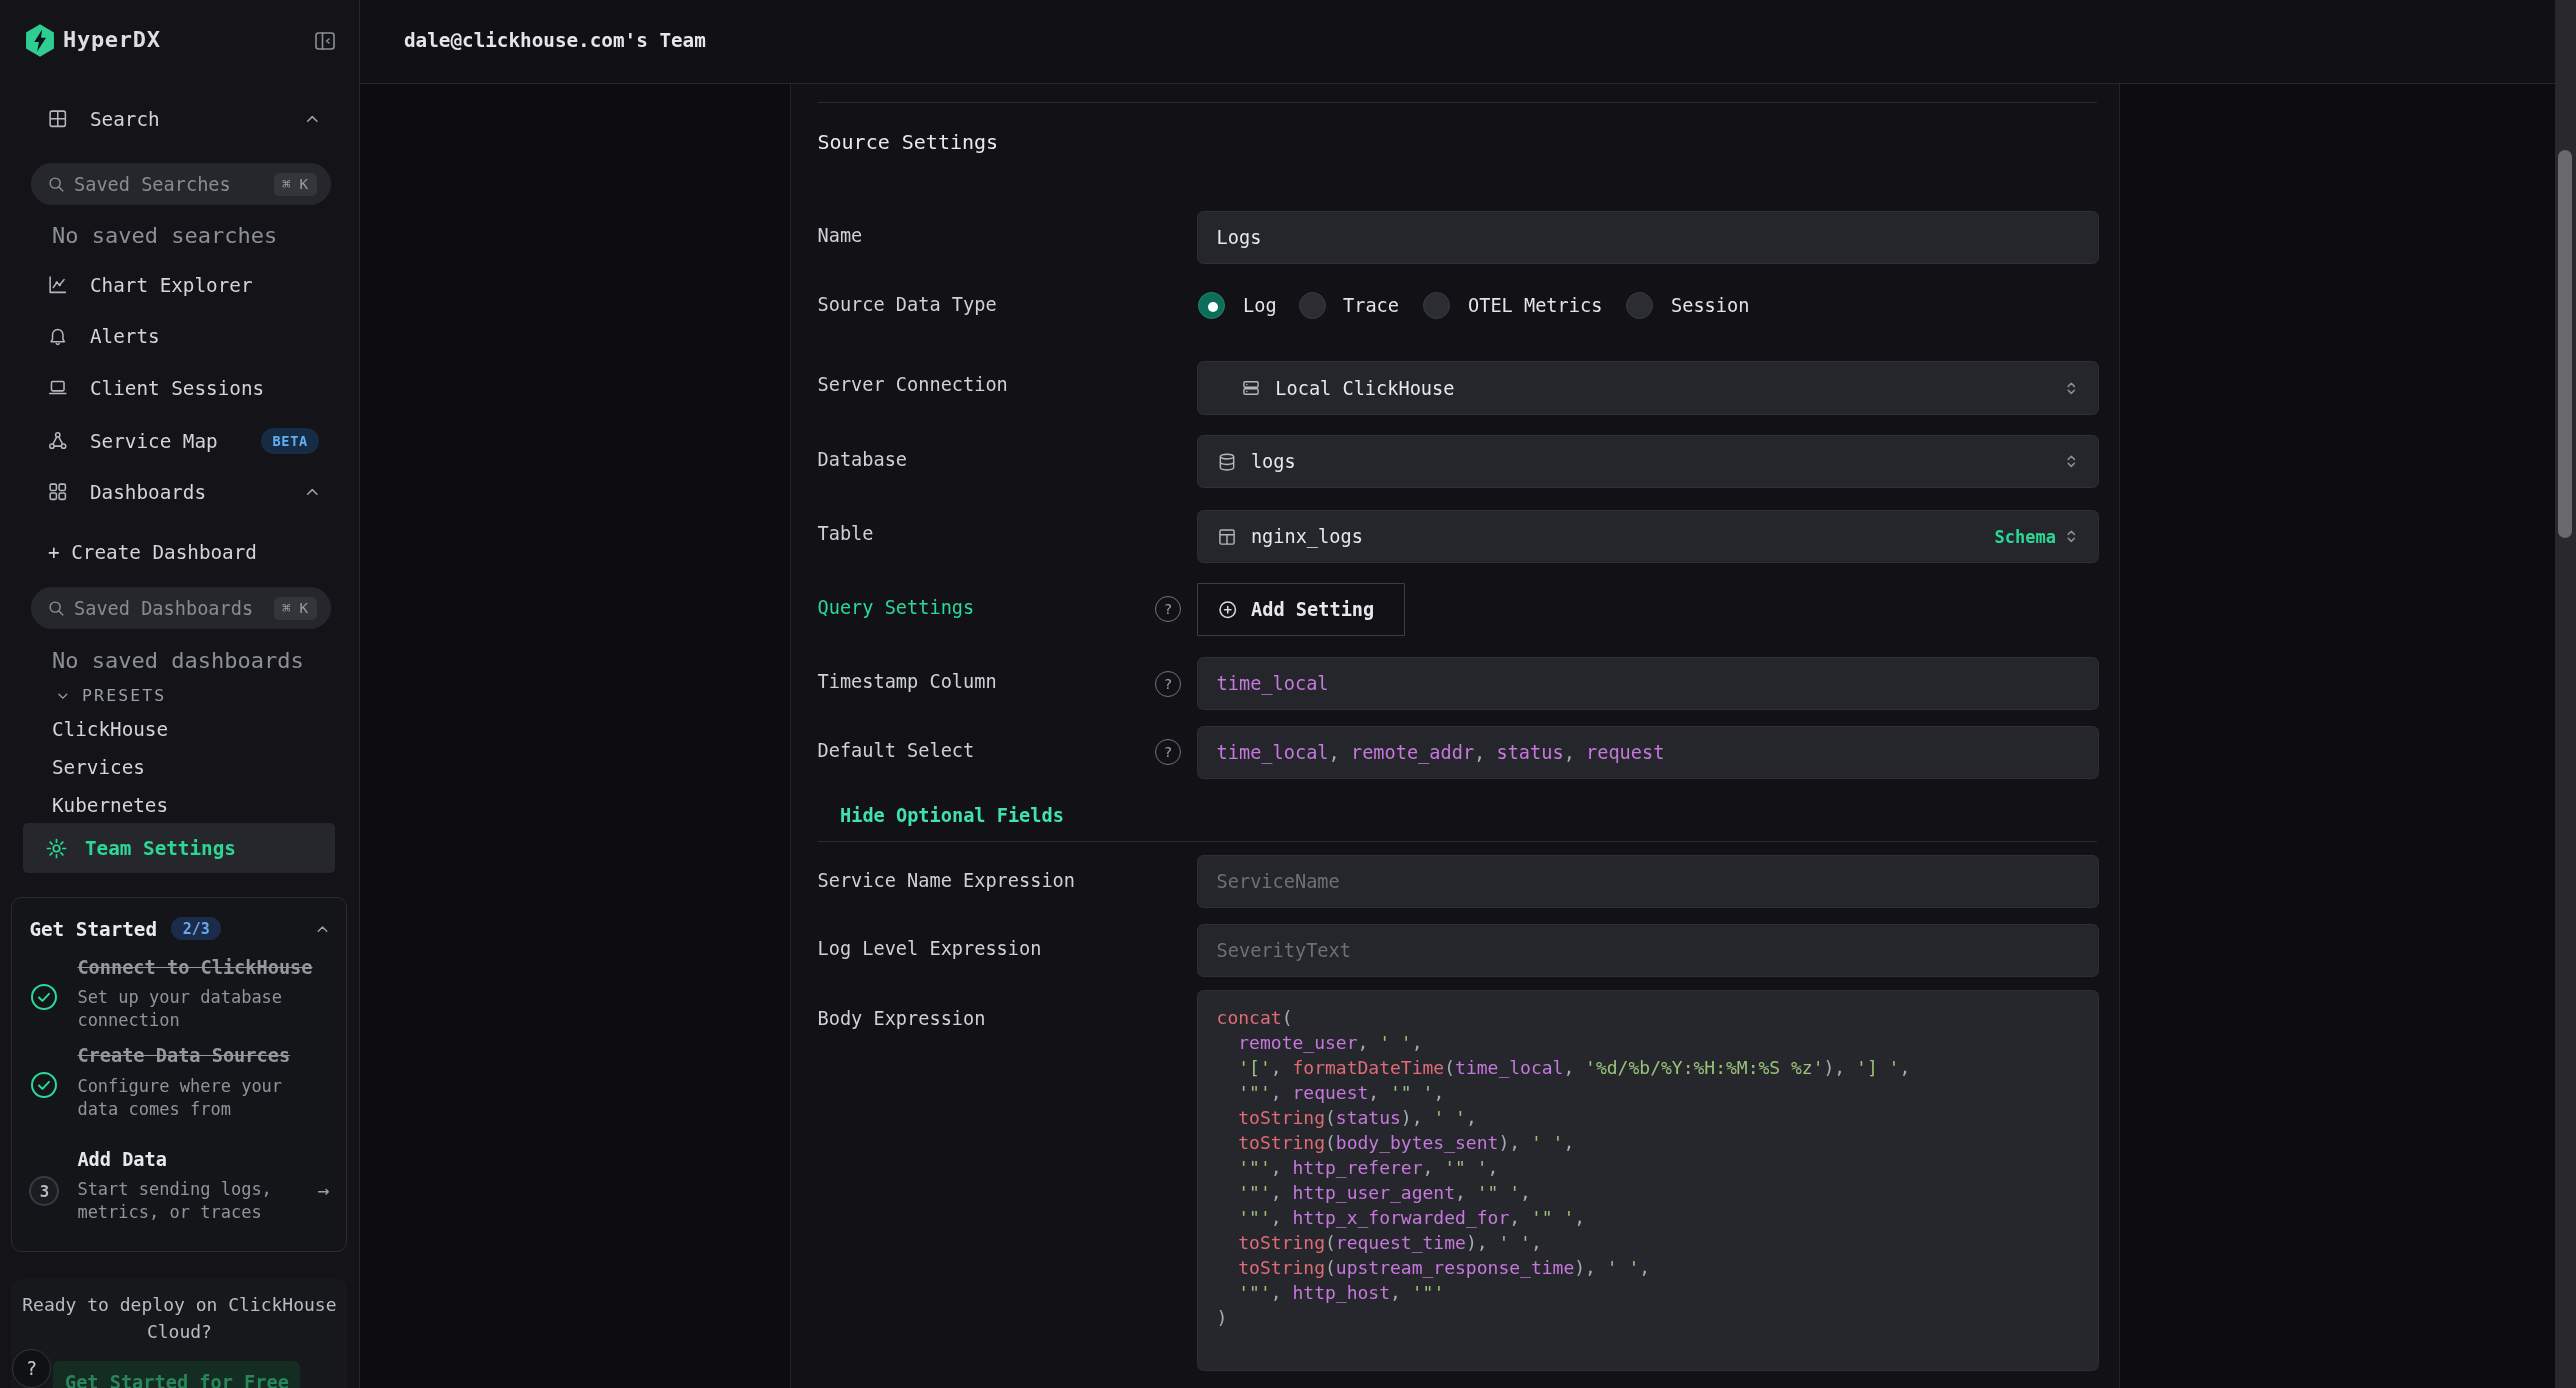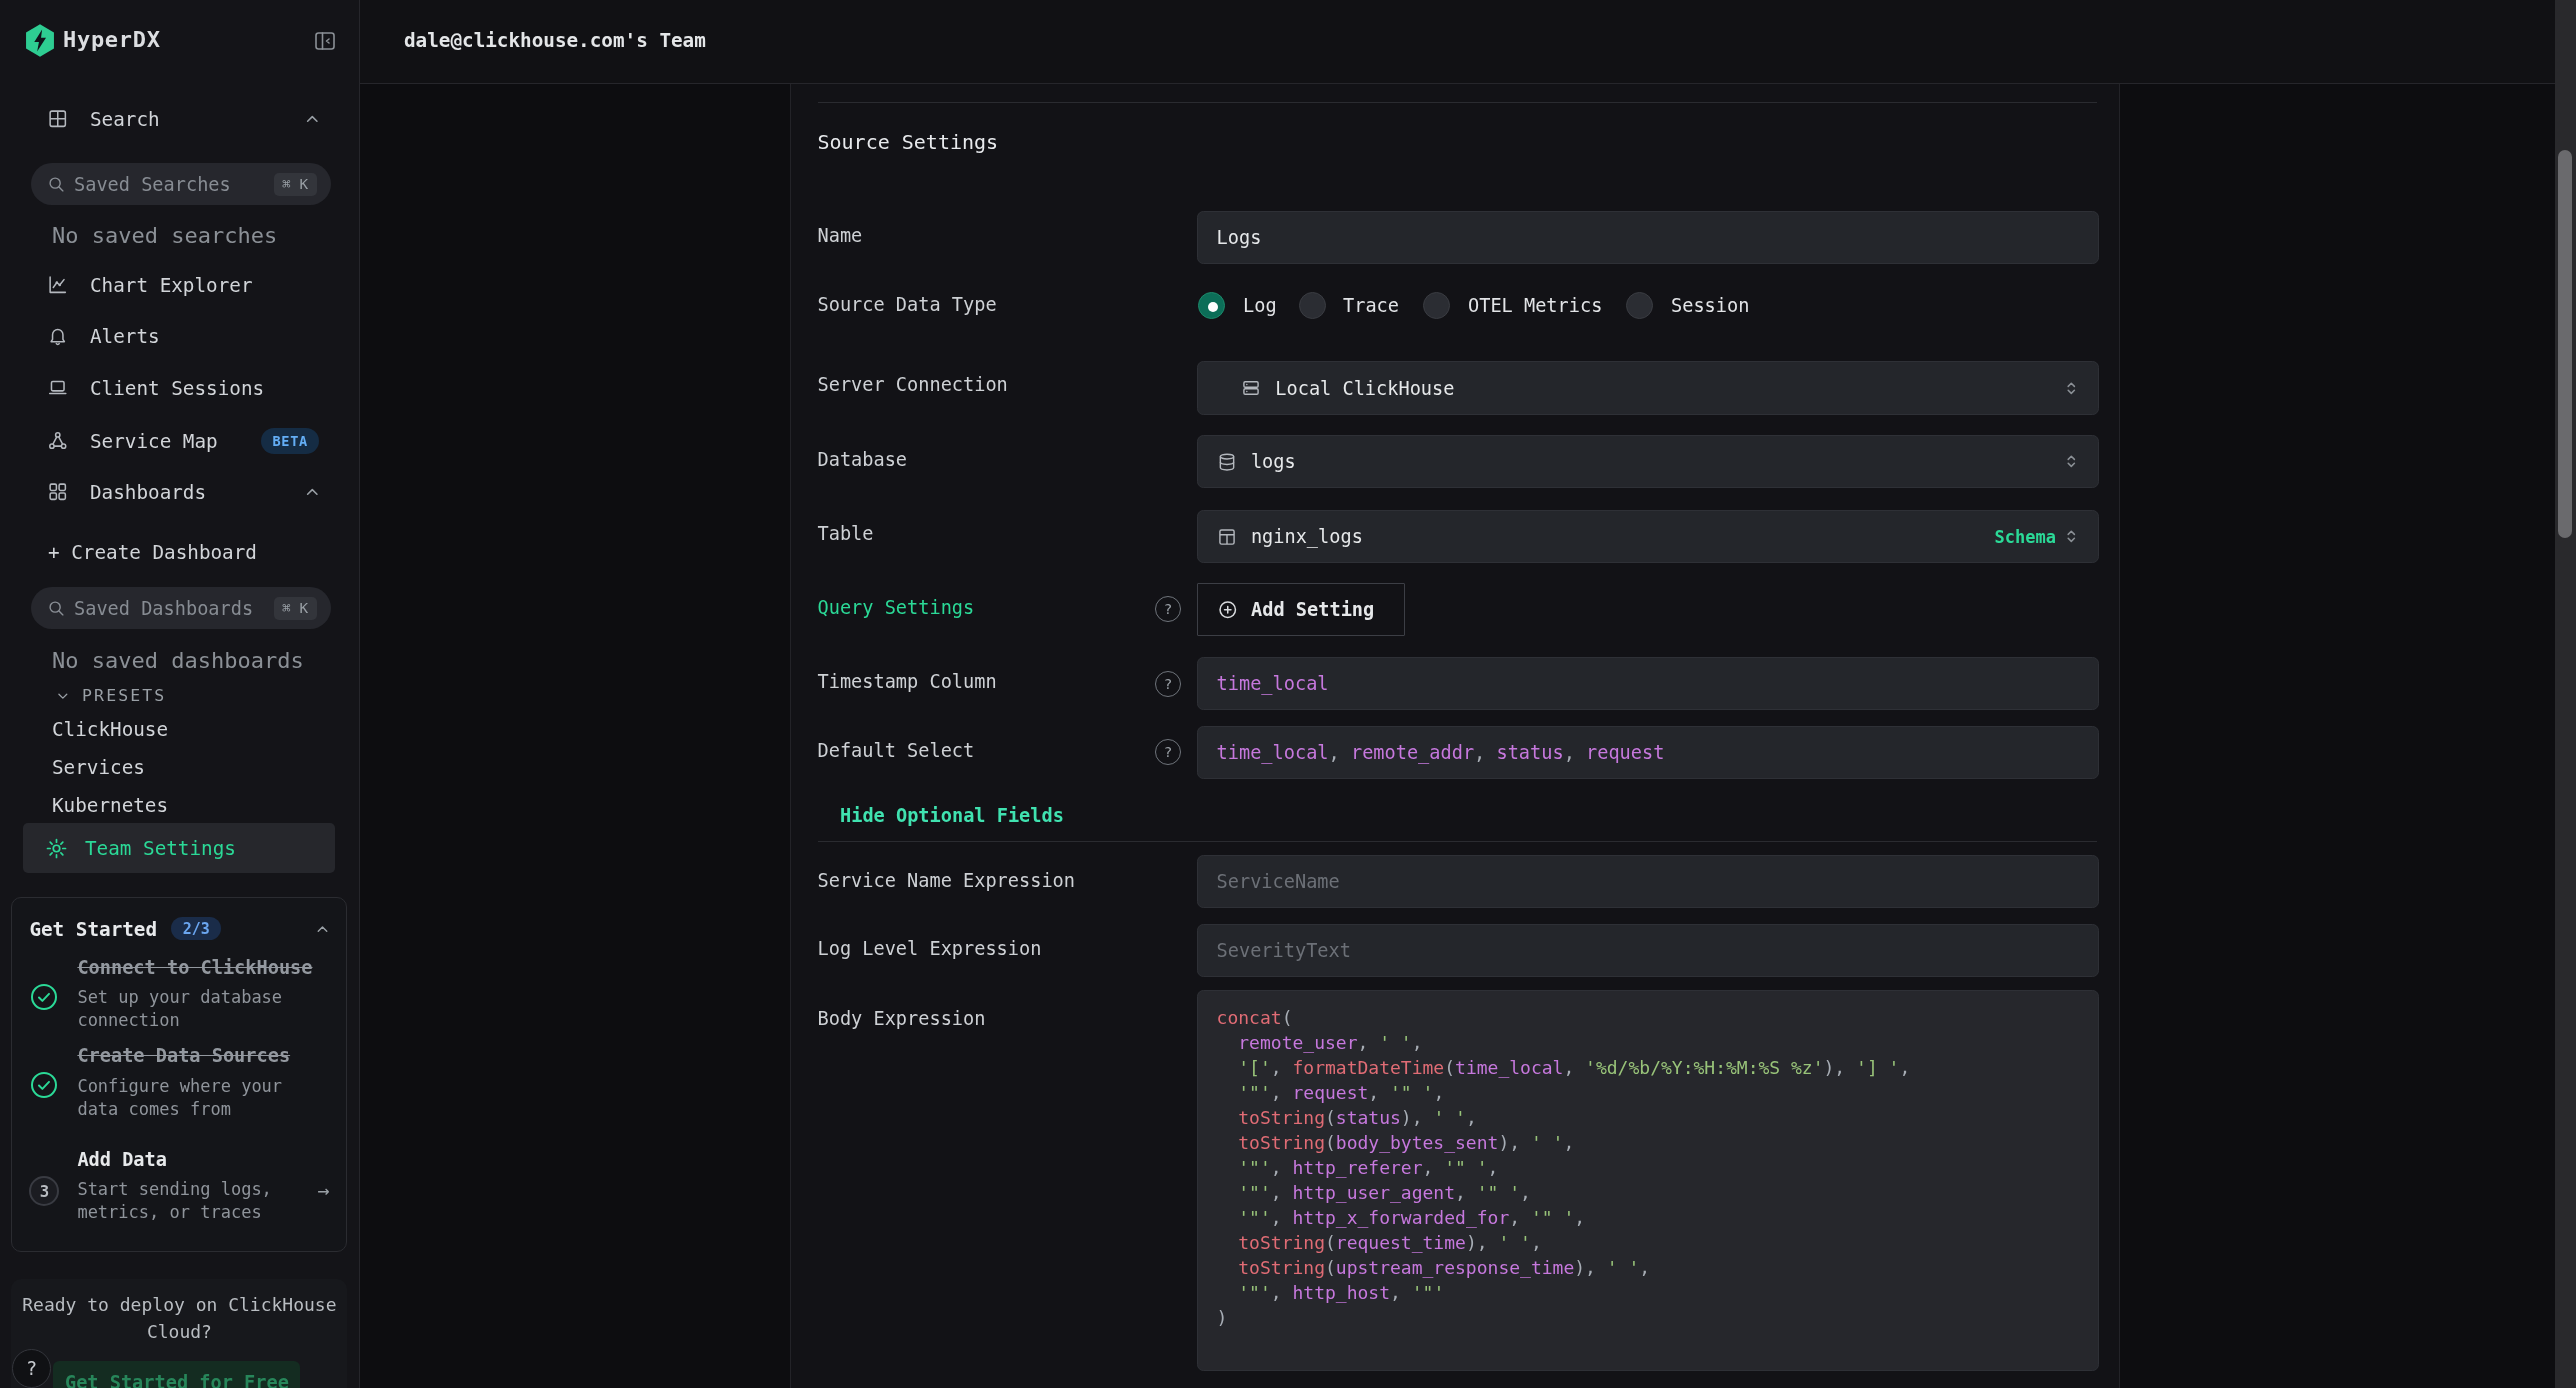--- a/index.html
+++ b/index.html
@@ -23,21 +23,21 @@
   .pill .picon { position:absolute; left:15.7px; width:18.6px; height:18.6px; color:#8a8f96; }
   .pill .ptext { position:absolute; left:43px; font-size:18.6px; color:#878c93; white-space:nowrap; }
   .pill .kbd { position:absolute; right:14.3px; height:23px; padding:0 8.6px; background:#33353b; border-radius:5px; font-size:14.3px; color:#9aa0a6; display:flex; align-items:center; }
 
   .muted-line { position:absolute; left:52px; font-size:22px; color:#8b9096; white-space:nowrap; }
   .presets-hdr { position:absolute; left:55px; display:flex; align-items:center; color:#9aa0a6; cursor:pointer; }
   .presets-hdr svg { width:15.7px; height:15.7px; }
   .presets-hdr span { margin-left:11.4px; font-size:16.5px; letter-spacing:2.1px; }
   .preset-item { position:absolute; left:52px; font-size:19.3px; color:#d2d5d9; cursor:pointer; white-space:nowrap; }
 
-  .team-row { position:absolute; left:23px; top:823px; width:312px; height:50px; background:#26272c; border-radius:5px; display:flex; align-items:center; cursor:pointer; }
+  .team-row { position:absolute; left:23px; top:823px; width:312px; height:50px; background:#26272c; border-radius:5px; display:flex; align-items:center; cursor:pointer;font-weight:bold; }
   .team-row .gicon { position:absolute; left:21.5px; width:23px; height:23px; color:#2bd997; }
   .team-row .tlabel { position:absolute; left:62px; font-size:19.3px; color:#2bd997; }
 
   
   .gs-card { position:absolute; left:11.4px; top:897px; width:336px; height:355px; background:#141519; border:0.7px solid #2b2c31; border-radius:10px; }
   .gs-title { position:absolute; left:17px; top:20px; font-size:19.3px; font-weight:bold; color:#e8eaec; }
   .gs-badge { position:absolute; left:159px; top:19.3px; height:23px; padding:0 11.4px; background:#1a2c49; border-radius:11.4px; font-size:15px; font-weight:bold; color:#6ba6f0; display:flex; align-items:center; }
   .gs-chev { position:absolute; right:15.7px; top:23px; width:17px; height:17px; color:#9aa0a6; cursor:pointer; }
   .gs-item-title { position:absolute; left:65px; font-size:18.6px; font-weight:bold; color:#93989f; white-space:nowrap; }
   .gs-item-title.struck { text-decoration:line-through; }

